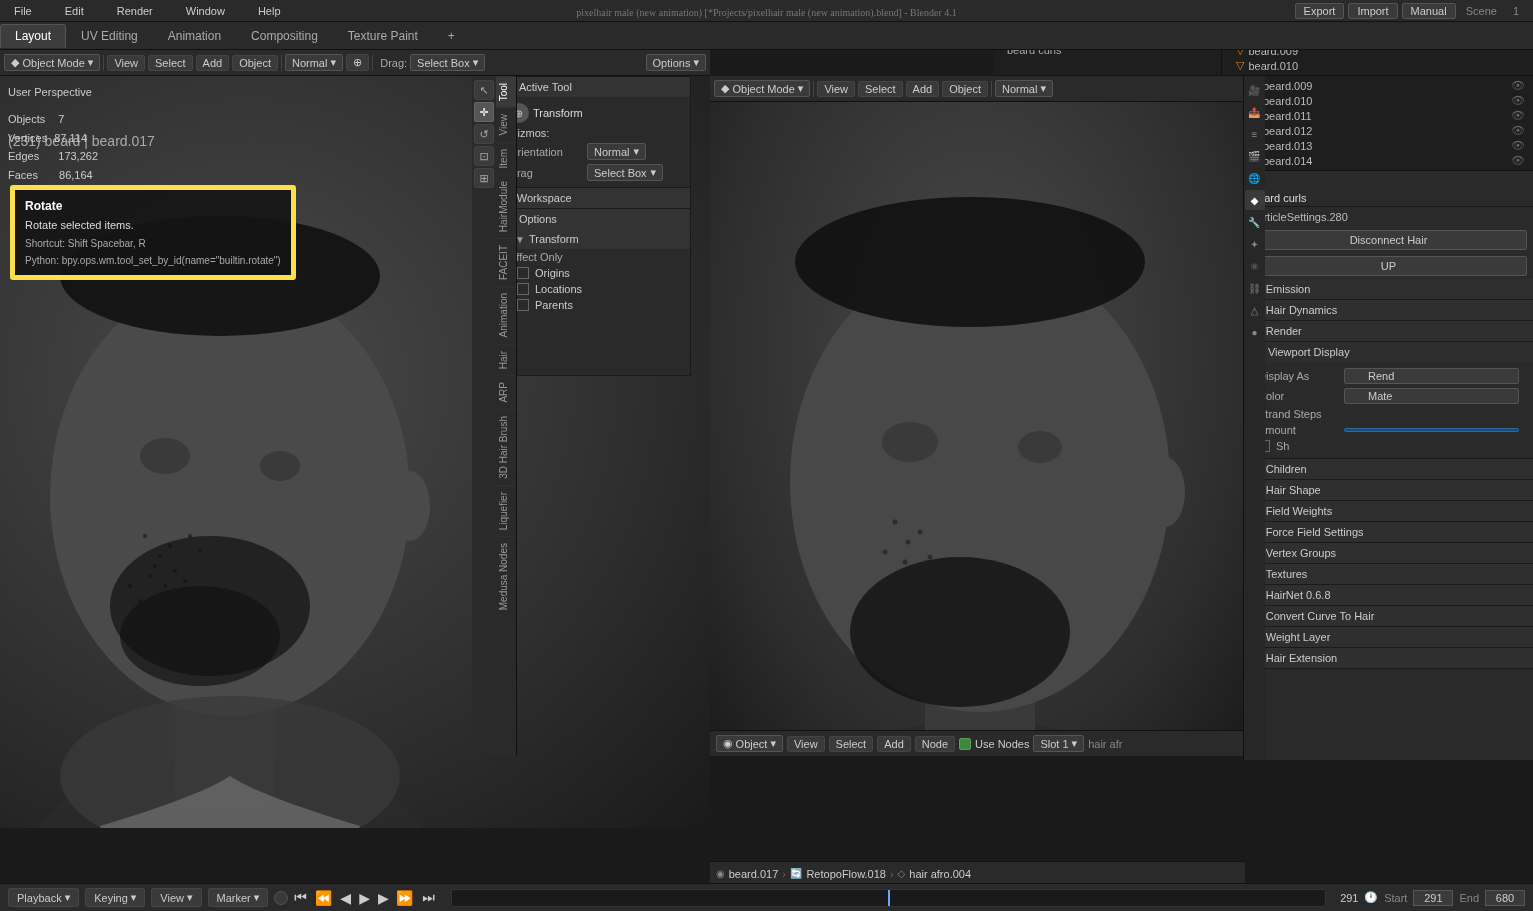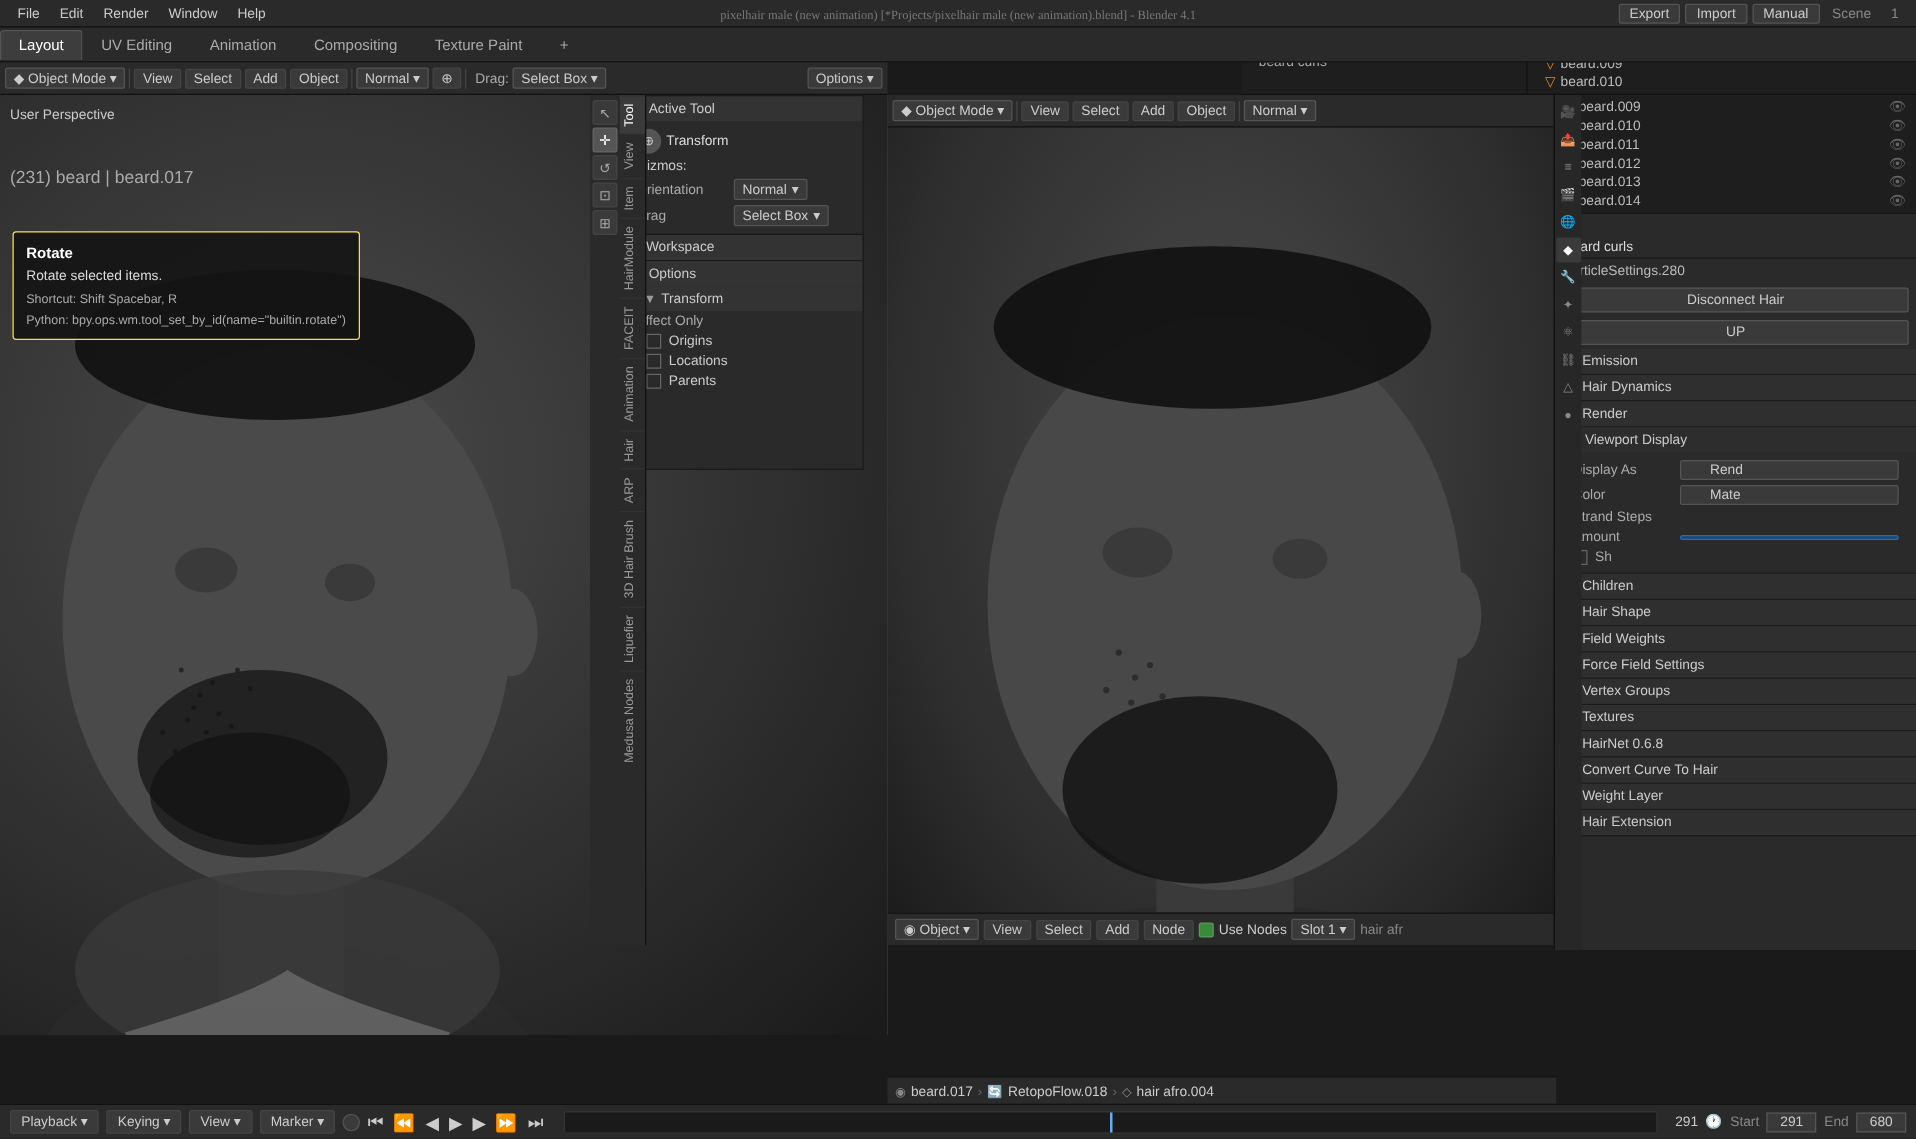--- a/index.html
+++ b/index.html
@@ -16,21 +16,21 @@
 
     
     .top-menu-bar {
       position: absolute;
       top: 0; left: 0; right: 0;
       height: 22px;
       background: #2a2a2a;
       display: flex;
       align-items: center;
       padding: 0 8px;
-      gap: 4px;
+      gap: 21px;
       z-index: 100;
       border-bottom: 1px solid #111;
     }
     .top-menu-bar span {
       color: #ccc;
       font-size: 11px;
       padding: 2px 6px;
       cursor: pointer;
     }
     .title-bar-center {
@@ -137,21 +137,21 @@
       position: absolute;
       top: 0; left: 0; right: 0; bottom: 0;
       background: radial-gradient(ellipse at 35% 40%, #4a4a4a 0%, #2e2e2e 60%, #1a1a1a 100%);
     }
 
     
     .tooltip-box {
       position: absolute;
       top: 185px; left: 10px;
       background: rgba(20,20,20,0.9);
-      border: 1px solid #fde047;
+      border: 5px solid #fde047;
       padding: 6px 10px;
       font-size: 11px;
       color: #ddd;
       line-height: 1.7;
       z-index: 20;
       border-radius: 3px;
     }
     .tooltip-title { font-weight: bold; color: #fff; font-size: 12px; }
     .tooltip-shortcut { color: #aaa; font-size: 10px; }
 
@@ -639,20 +639,38 @@
       <circle cx="130" cy="510" r="2"></circle>
         <circle cx="140" cy="525" r="2"></circle>
     </g>
   </svg>
 
   <div class="viewport-overlay">
     <div>User Perspective</div>
     <div style="color:#aaa; font-size:14px;margin-top:28px;">(231) beard | beard.017</div>
   </div>
 
+  <div class="viewport-stats">
+    <div>
+      <span>Objects</span>
+      <span style="margin-left:10px;">7</span>
+    </div>
+    <div>
+      <span>Vertices</span>
+      <span style="margin-left:4px;">87,114</span>
+    </div>
+    <div>
+      <span>Edges</span>
+      <span style="margin-left:16px;">173,262</span>
+    </div>
+    <div>
+      <span>Faces</span>
+      <span style="margin-left:18px;">86,164</span>
+    </div>
+  </div>
 
   <div class="viewport-gizmo">
     <svg width="60" height="60">
       <circle cx="30" cy="30" r="25" fill="none" stroke="#555" stroke-width="1"></circle>
 
       <line x1="30" y1="30" x2="50" y2="22" stroke="#e04040" stroke-width="2"></line>
       <circle cx="50" cy="22" r="4" fill="#e04040"></circle>
 
       <line x1="30" y1="30" x2="15" y2="20" stroke="#40a040" stroke-width="2"></line>
       <circle cx="15" cy="20" r="4" fill="#40a040"></circle>

